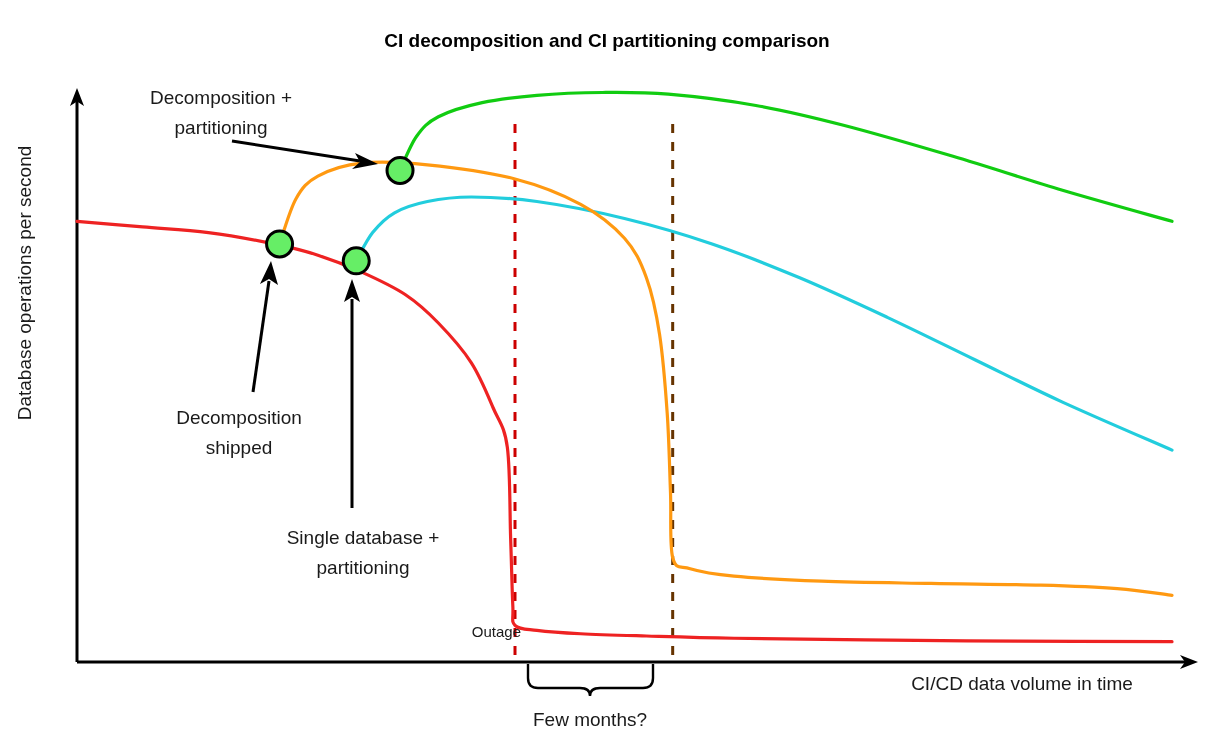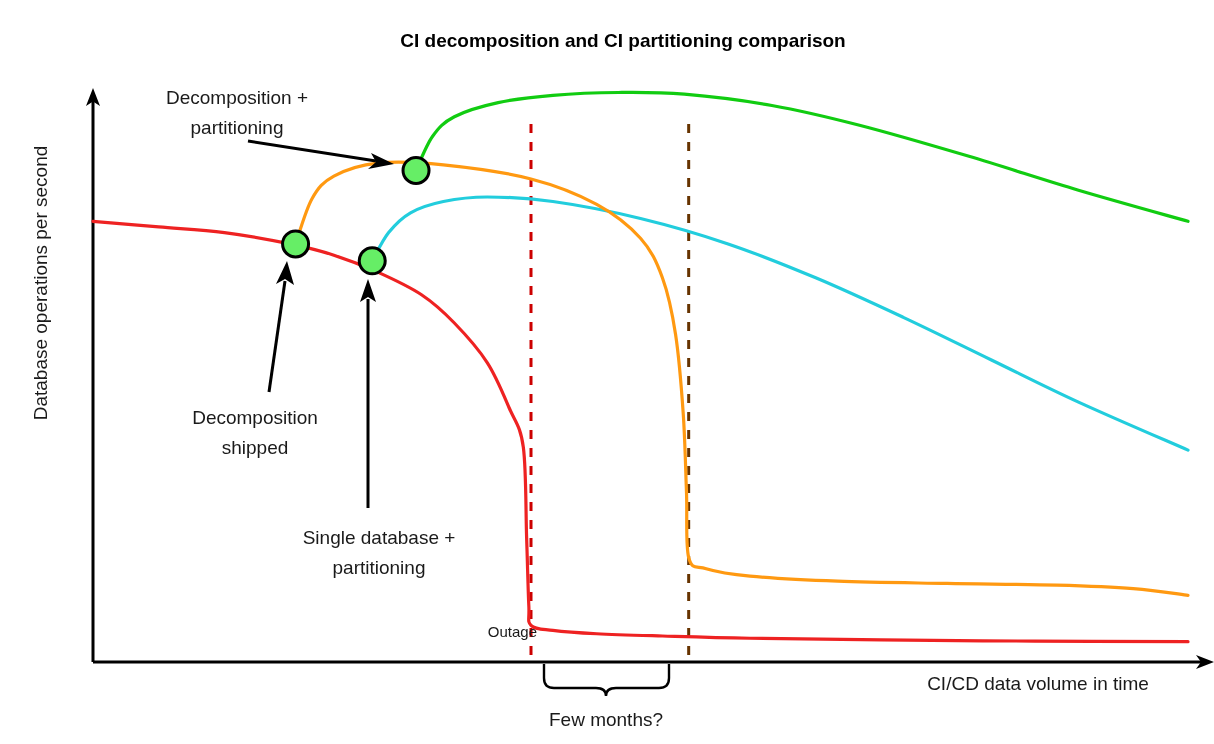--- a/index.html
+++ b/index.html
@@ -9,21 +9,21 @@
   }
   body {
     width: 1214px;
     height: 744px;
     font-family: "Liberation Sans", sans-serif;
     overflow: hidden;
     position: relative;
   }
   #chart-root {
     position: absolute;
-    left: 16px;
+    left: 0;
     top: 0;
     width: 990px;
     height: 744px;
   }
   .chart-title {
     font-size: 19px;
     font-weight: bold;
     fill: #000000;
     font-family: "Liberation Sans", sans-serif;
   }

